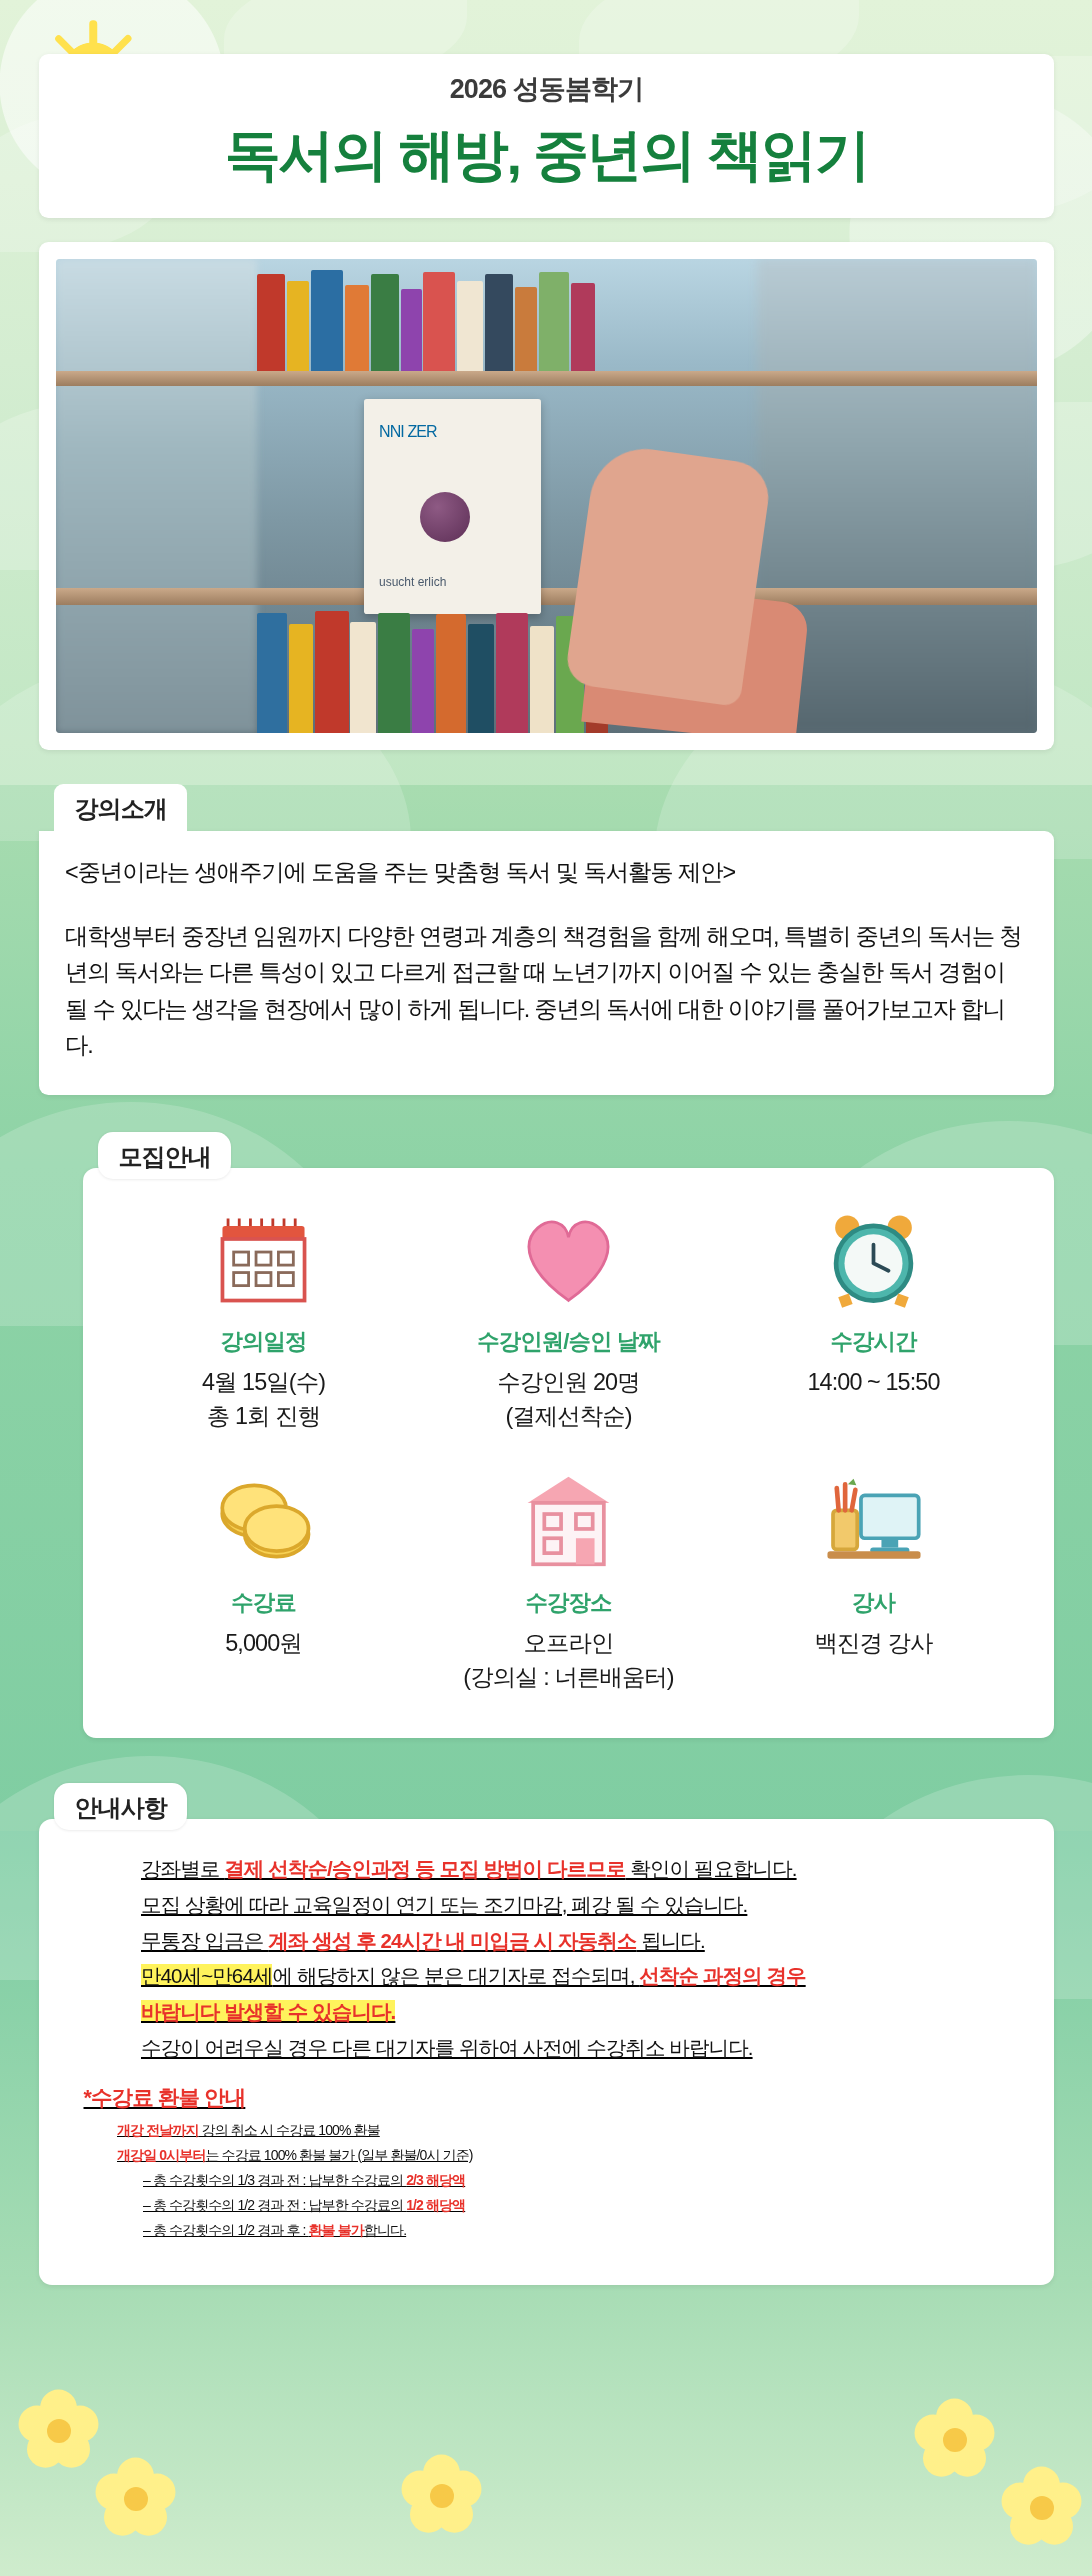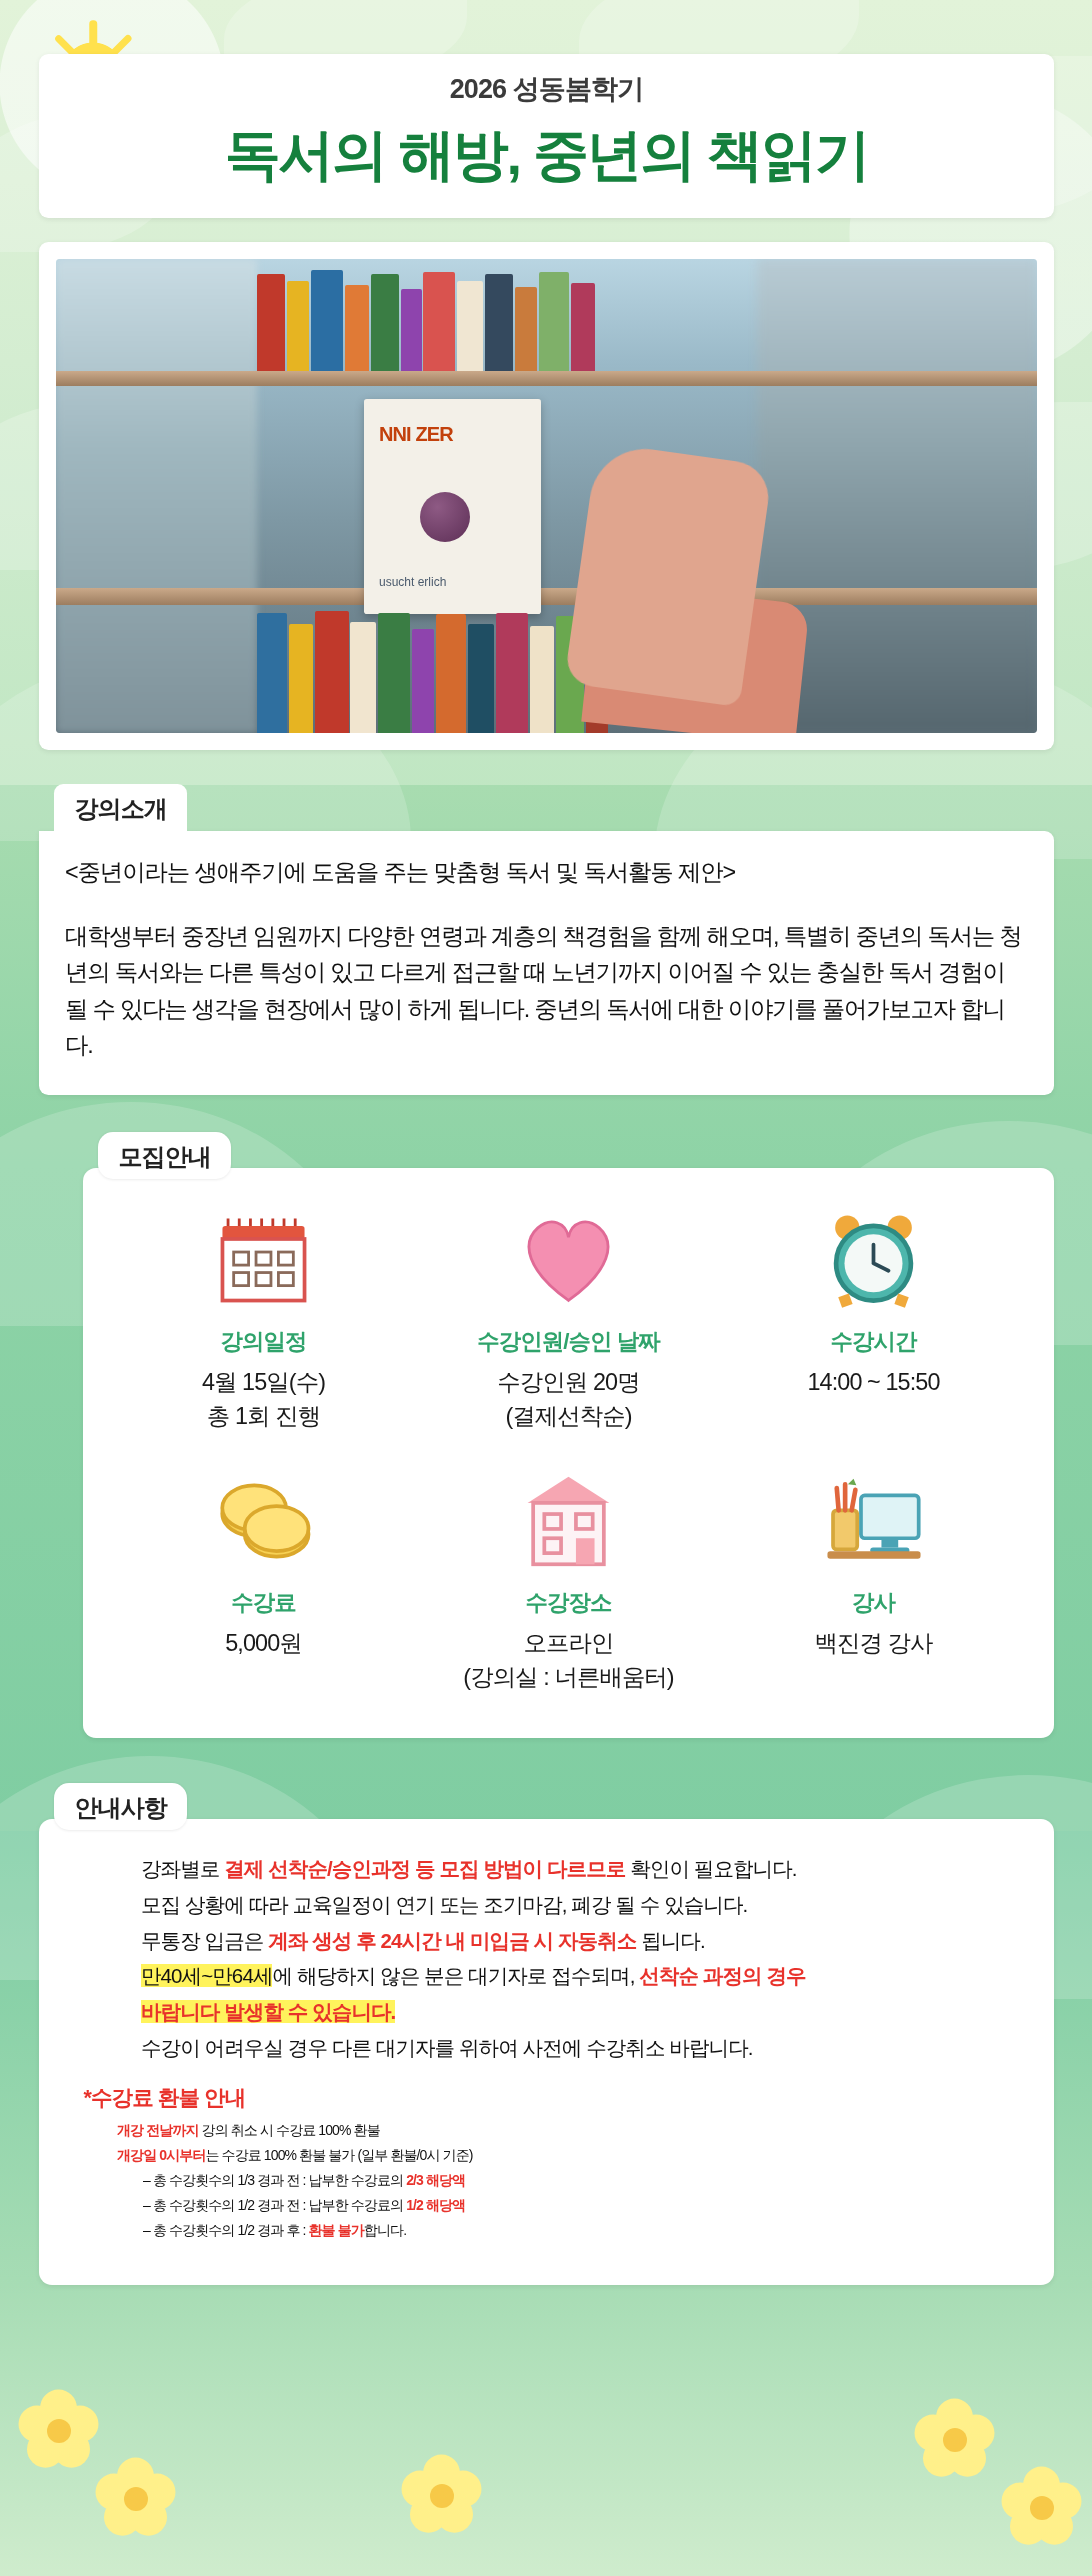--- a/index.html
+++ b/index.html
@@ -192,23 +192,23 @@
     position: absolute;
     left: 308px; top: 140px;
     width: 177px; height: 215px;
     background: #f3f0e8;
     border-radius: 2.8px;
     box-shadow: 0 3.7px 9.3px rgba(0,0,0,.25);
   }
   .hero-booktext {
     position: absolute;
     left: 15px; top: 24px; right: 15px;
-    color: #c2410c;
-    font-size: 20px;
-    font-weight: bold;
+    color: #0369a1;
+    font-size: 16px;
+    font-weight: normal;
     line-height: 1.15;
     letter-spacing: -0.9px;
   }
   .hero-plum {
     position: absolute;
     left: 56px; top: 93px;
     width: 50px; height: 50px;
     border-radius: 50%;
     background: radial-gradient(circle at 35% 30%, #8e5a84, #5d2f56);
   }
@@ -294,21 +294,21 @@
   }
   .cell .value {
     margin-top: 9.3px;
     font-size: 23.4px;
     color: #1a1a1a;
     line-height: 1.45;
     letter-spacing: -0.9px;
   }
 
   
-  .notice-wrap { margin-top: 45px; }
+  .notice-wrap { margin-top: 45px; text-decoration: underline; }
   .notice-card {
     margin: 0 39px;
     padding: 32px 28px 41px 37px;
     border-radius: 13px;
   }
   .notice-list { list-style: none; }
   .notice-list li {
     font-size: 20.5px;
     color: #111;
     line-height: 1.75;

